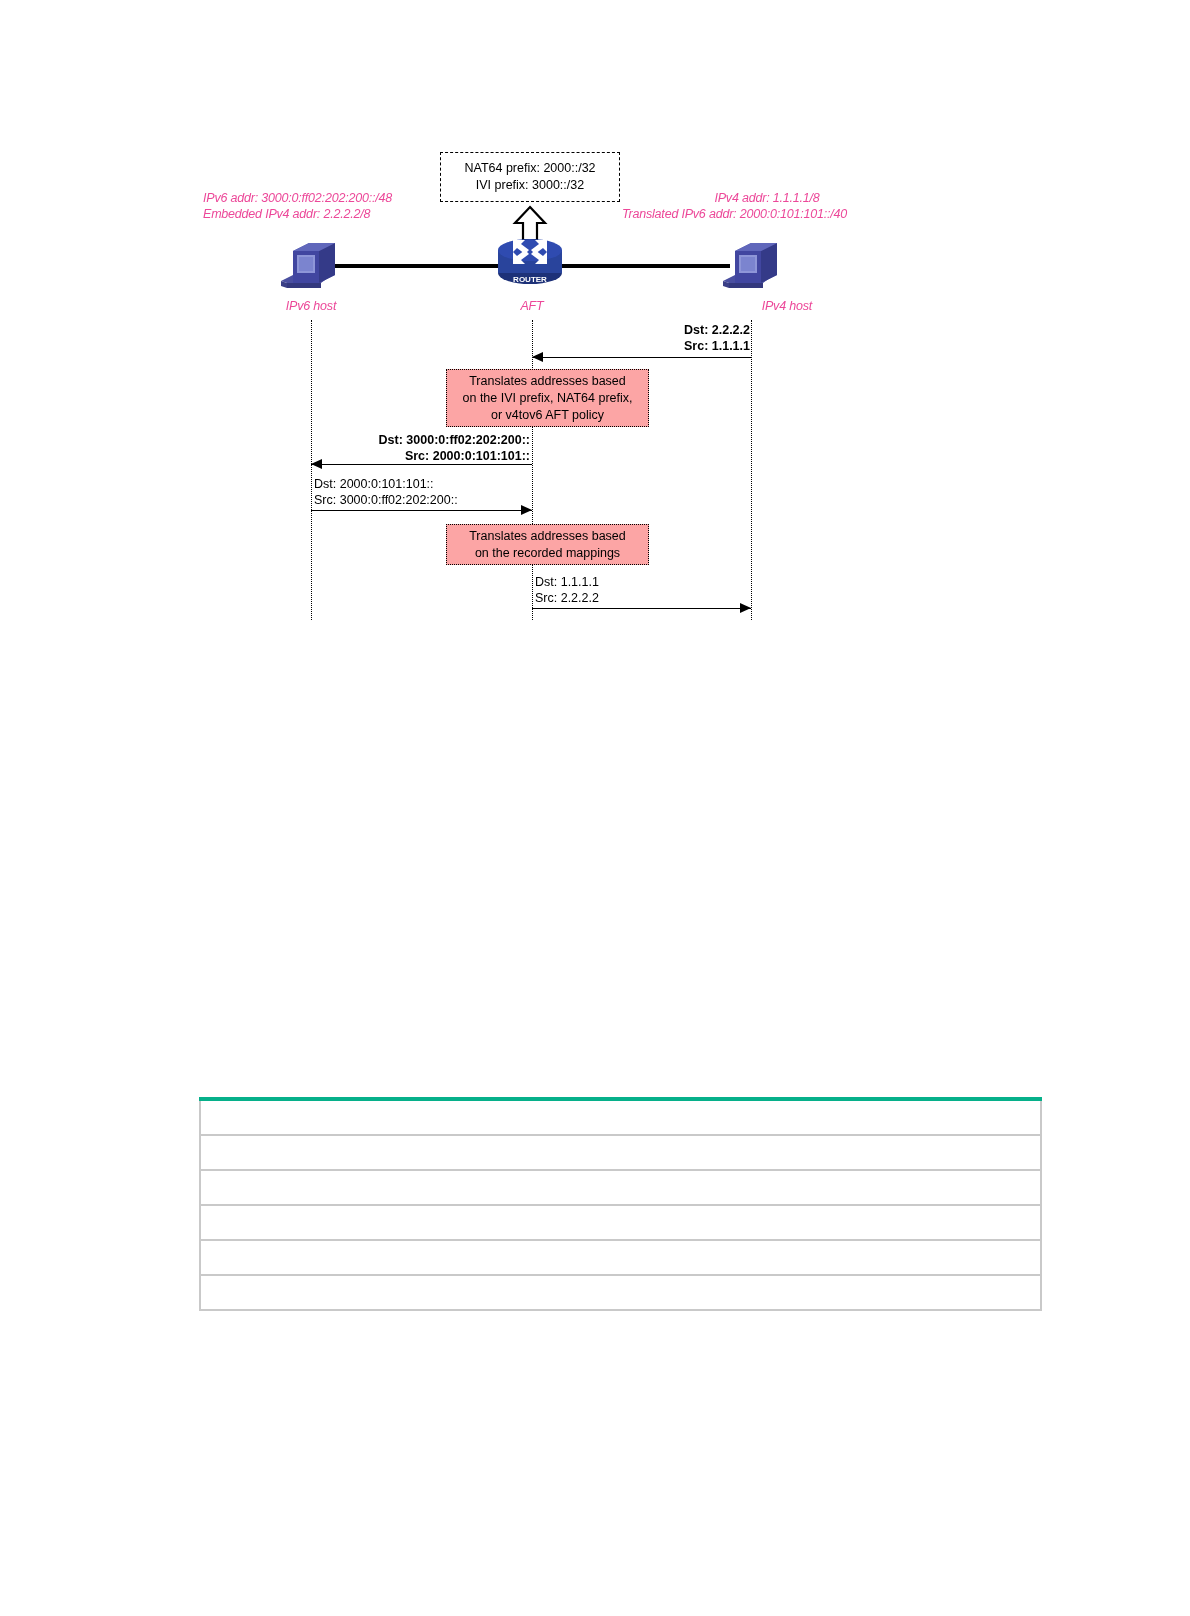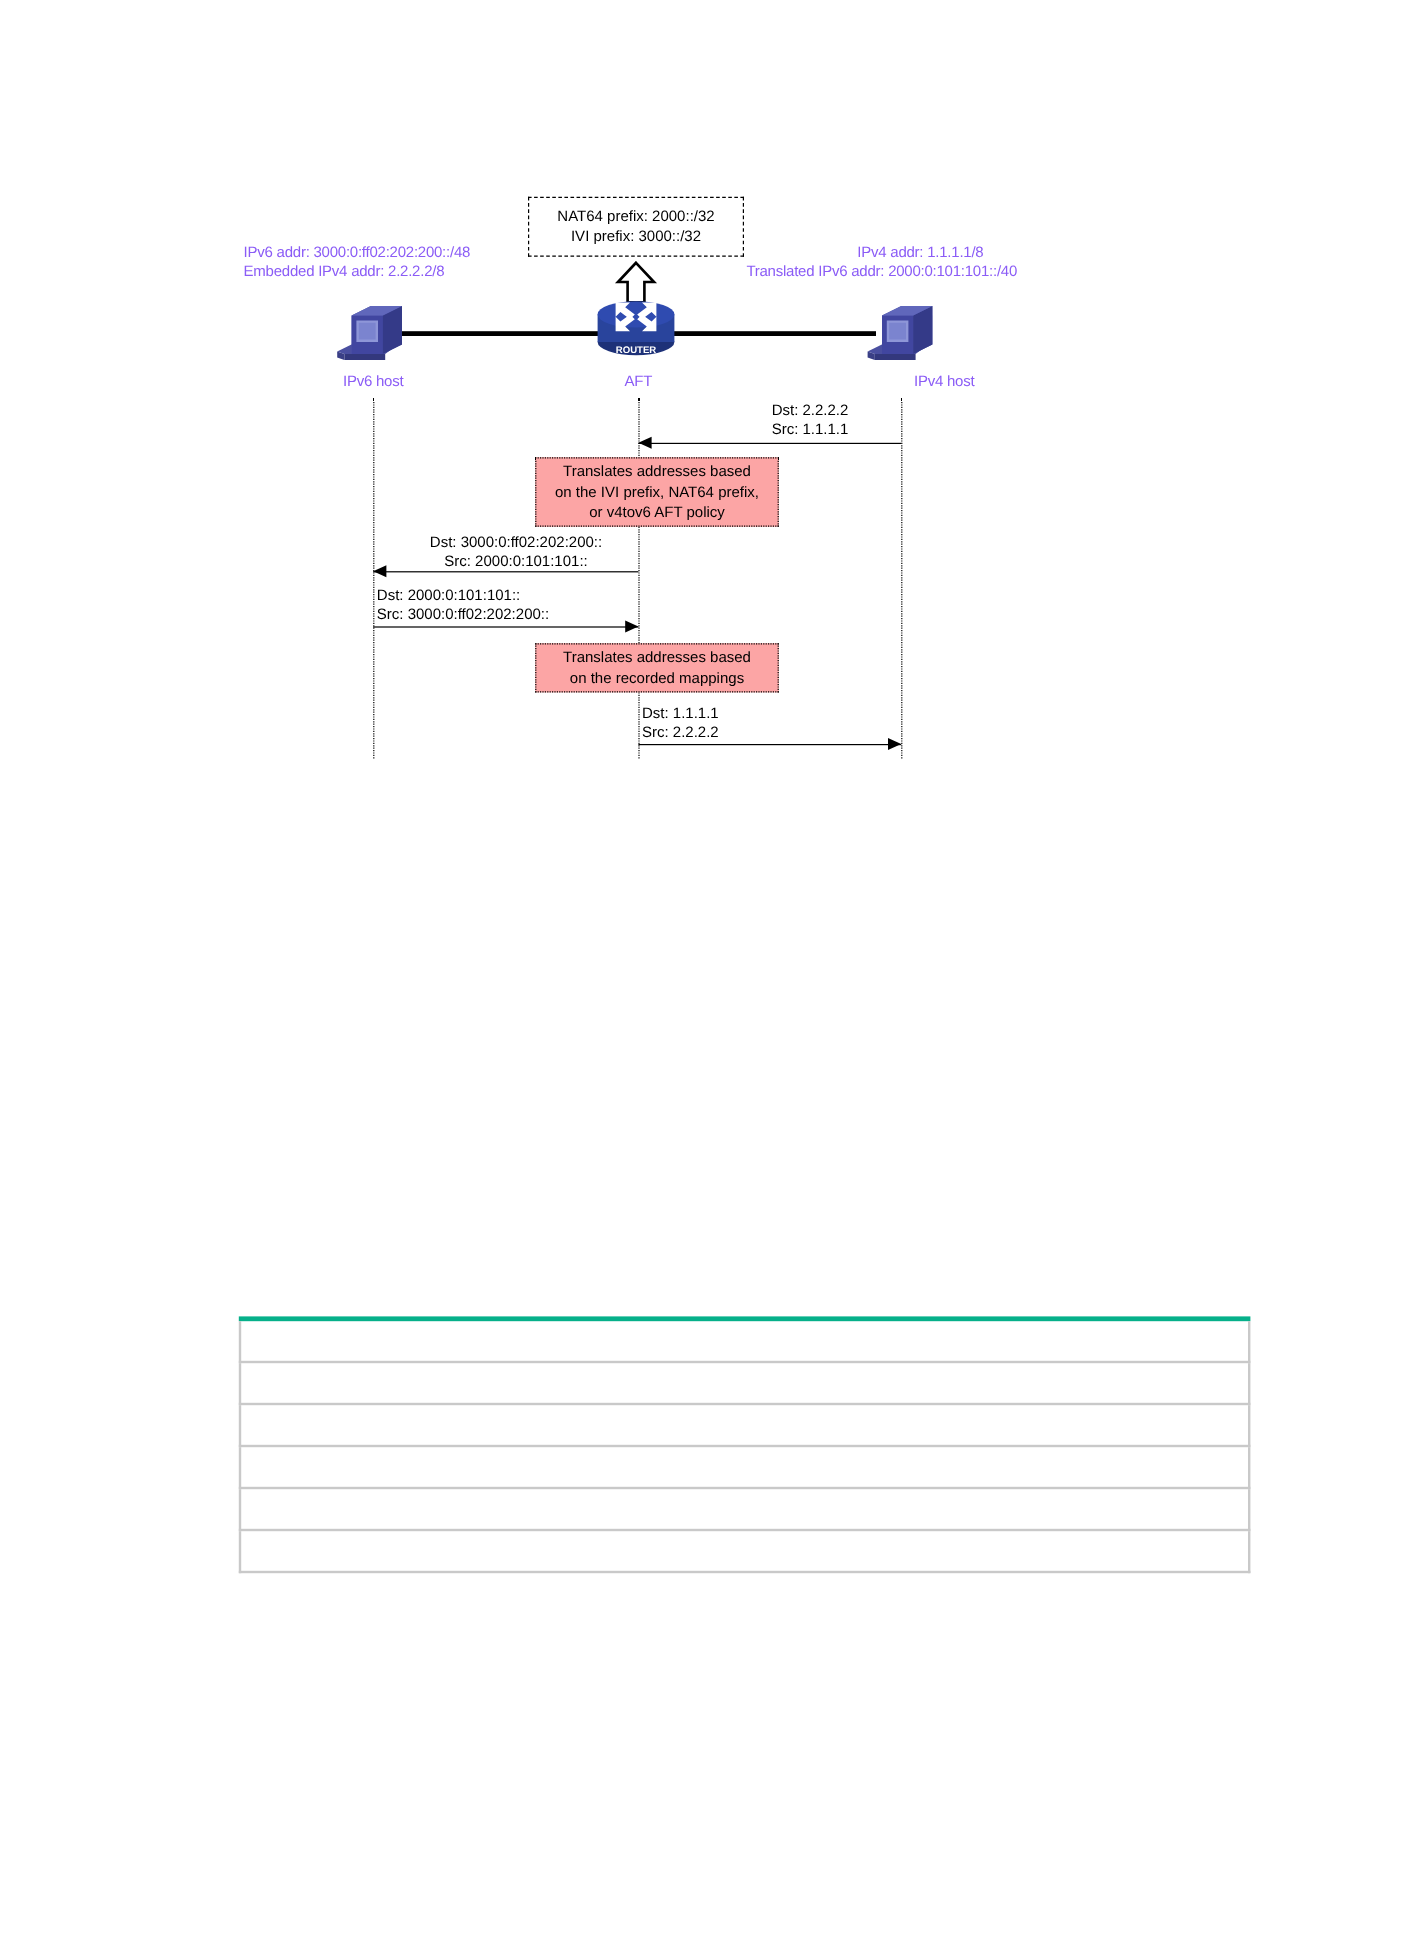--- a/index.html
+++ b/index.html
@@ -12,33 +12,34 @@
     height: 1616px;
     position: relative;
     font-family: "Liberation Sans", sans-serif;
     color: #000000;
     overflow: hidden;
   }
 
   
   #figure {
     position: absolute;
-    left: 0; top: 12px;
+    left: 0; top: 0;
     width: 1034px;
     height: 660px;
   }
 
   
   .lbl {
     position: absolute;
     font-size: 12.5px;
     line-height: 16px;
     white-space: nowrap;
-    color: #8b5cf6;
+    color: #ec4899;
     letter-spacing: -0.2px;
+    font-style: italic;
   }
 
   
   #prefix-box {
     position: absolute;
     left: 440px; top: 152px;
     width: 180px; height: 50px;
     border: 1.6px dashed #000;
     box-sizing: border-box;
     display: flex;
@@ -107,21 +108,21 @@
     text-align: center;
   }
 
   .pkt-label {
     position: absolute;
     font-size: 12.5px;
     line-height: 16px;
     white-space: nowrap;
   }
   .pkt-label .pl { display: block; }
-  .pkt-label.right-align { text-align: center; }
+  .pkt-label.right-align { text-align: right; font-weight: bold; }
 
   
   #data-table {
     position: absolute;
     left: 199px;
     top: 1097px;
     width: 843px;
     border-collapse: collapse;
     background: #fff;
   }

